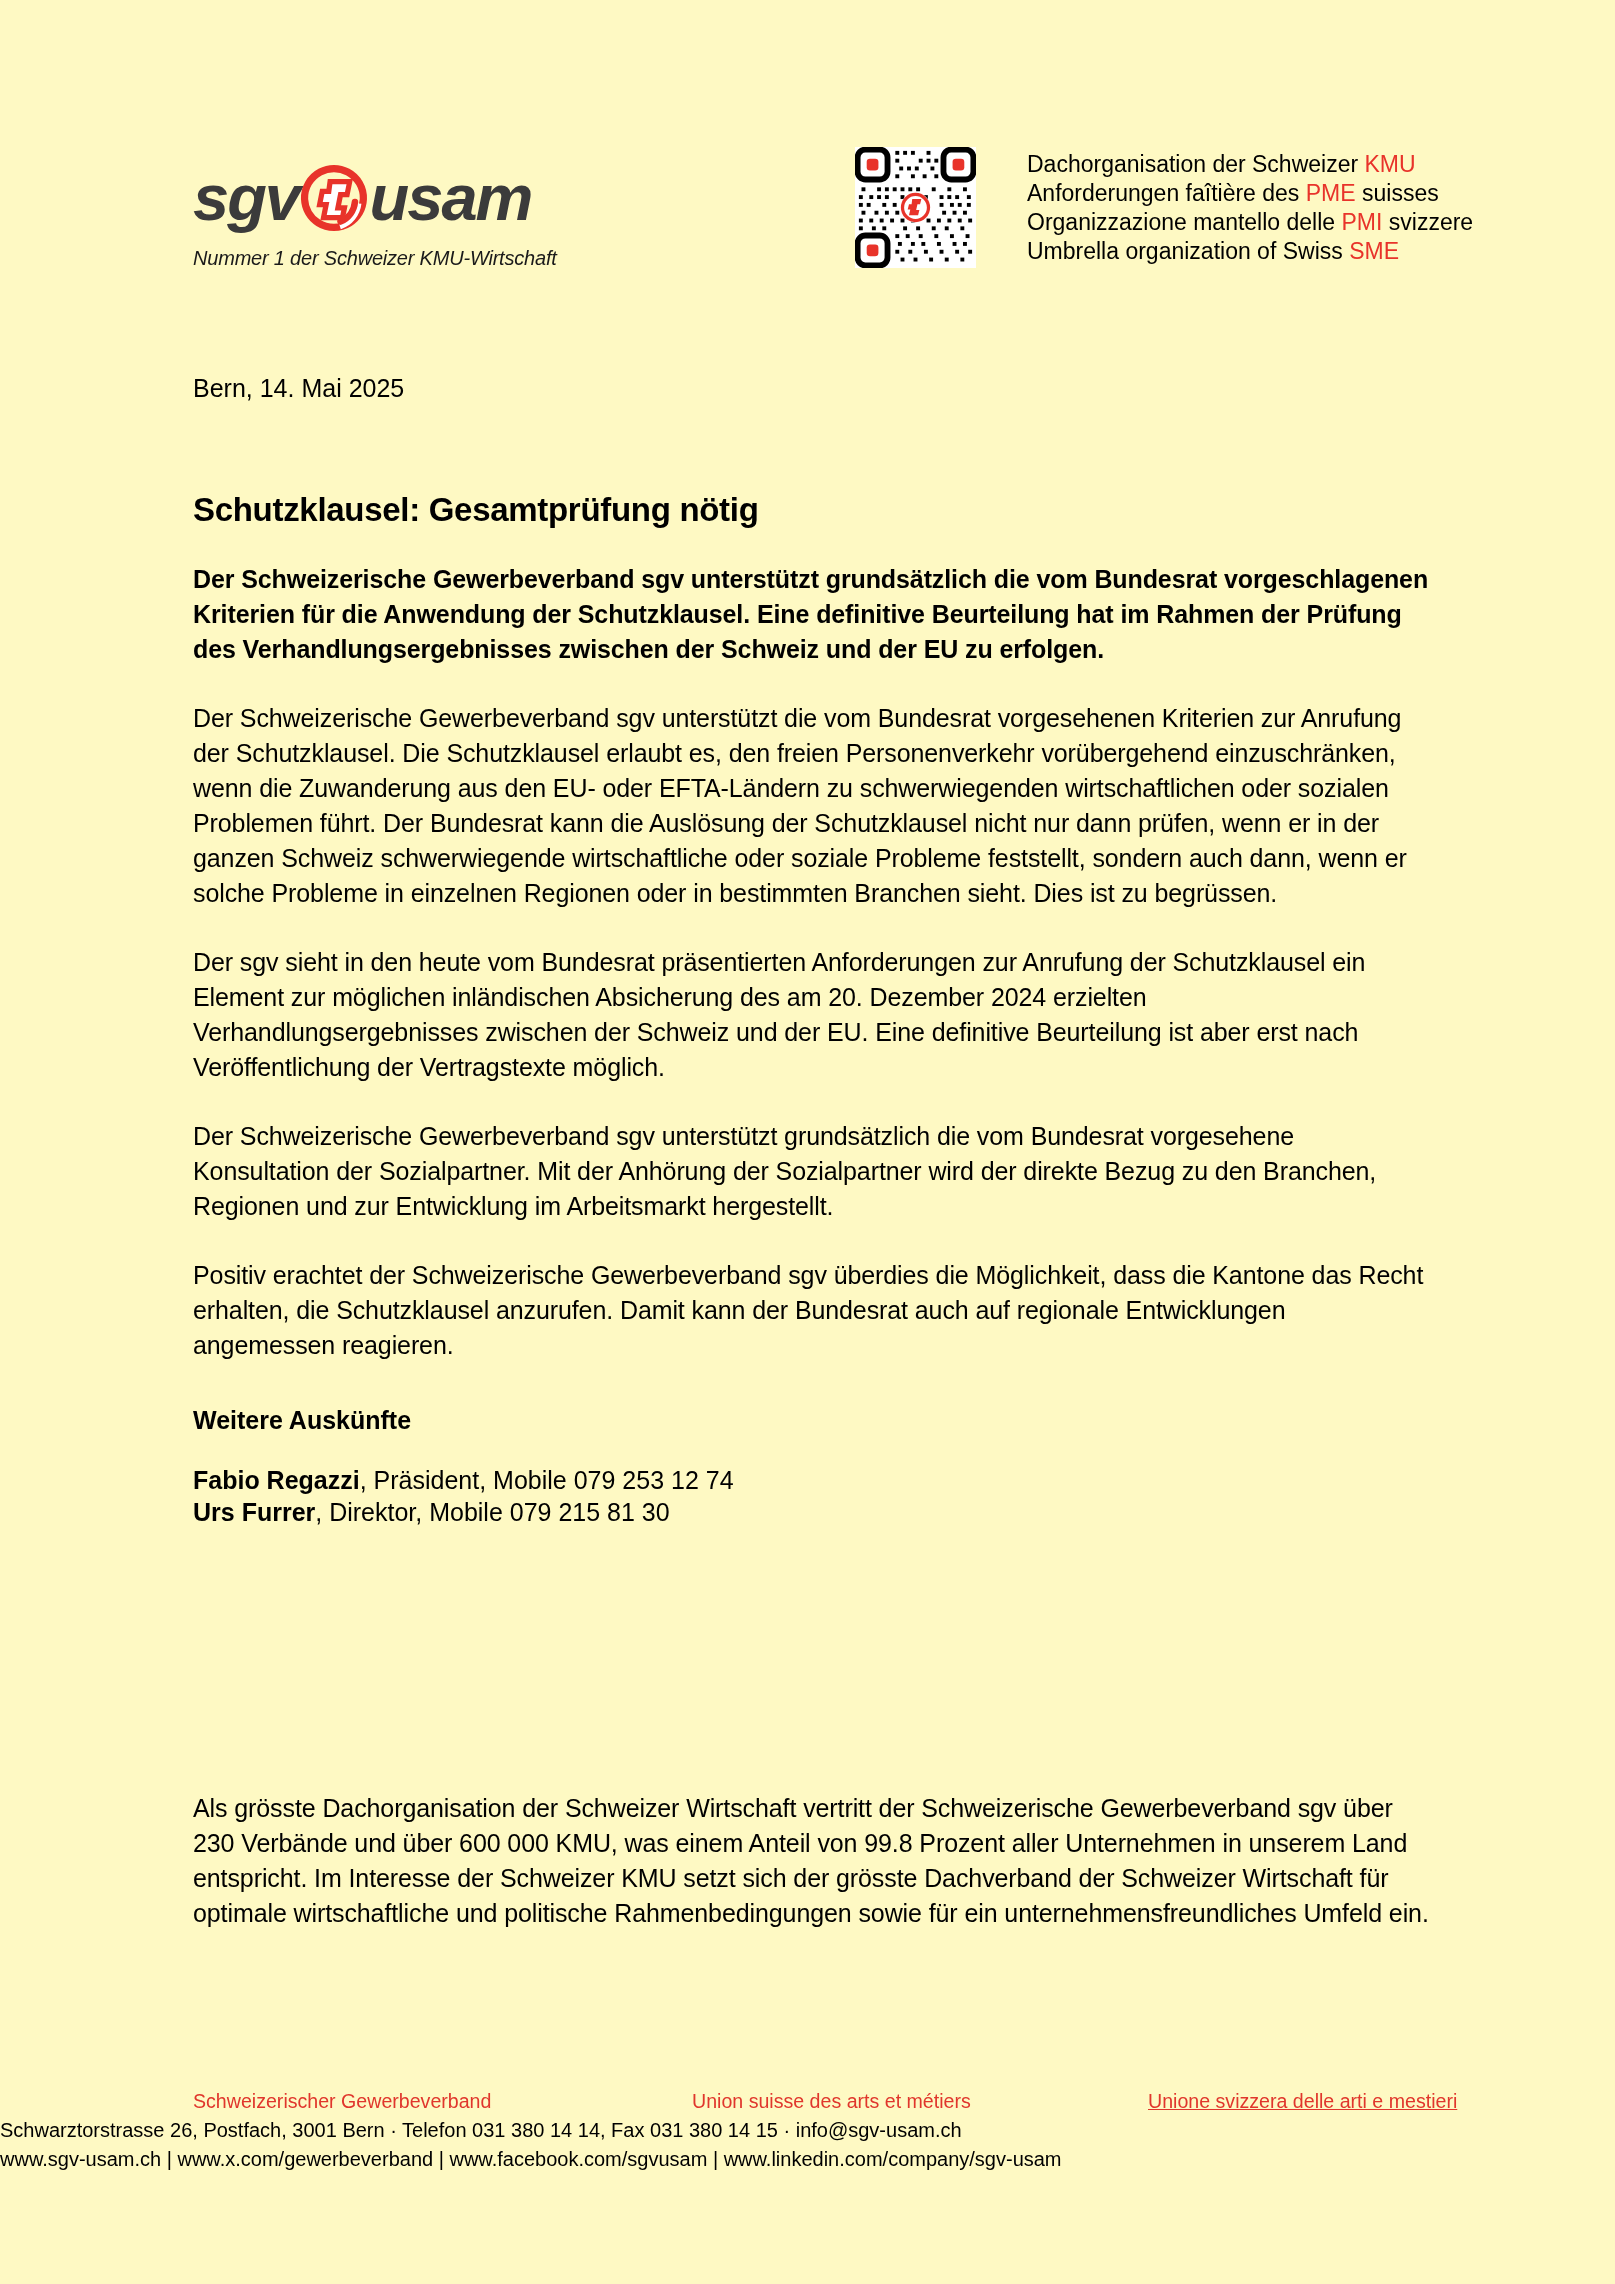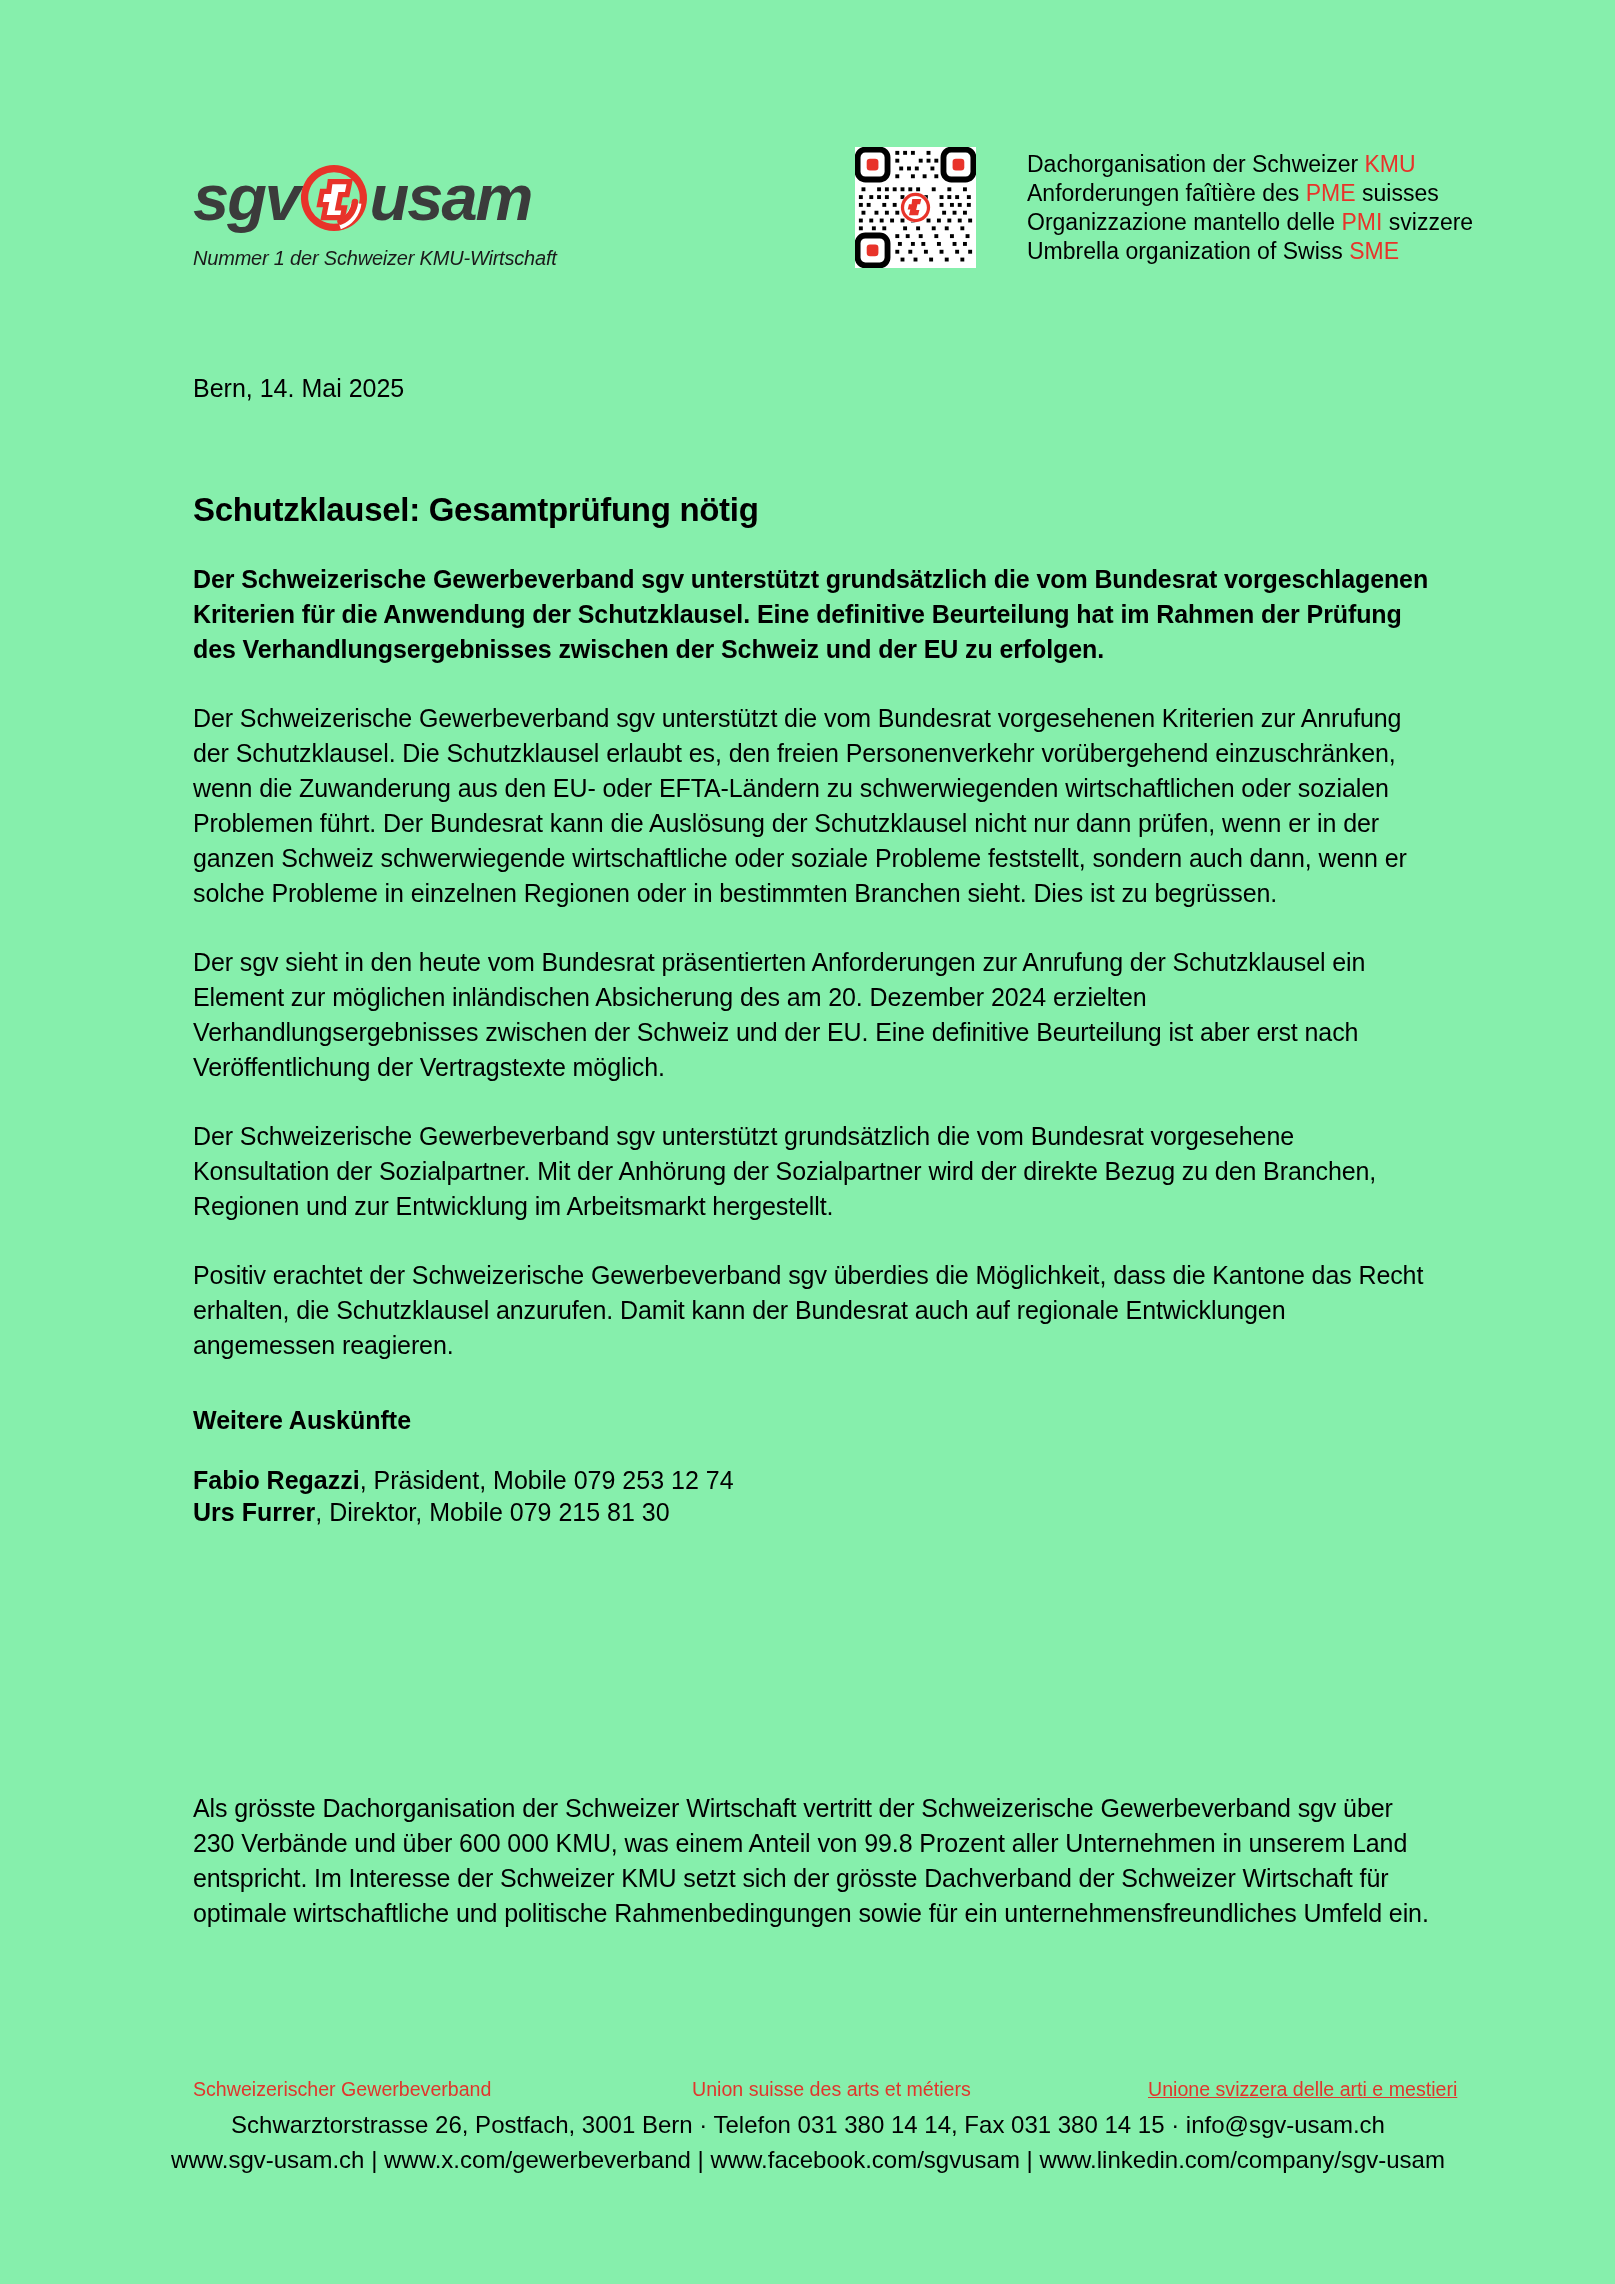--- a/index.html
+++ b/index.html
@@ -9,21 +9,21 @@
     background: #ffffff;
   }
   body {
     font-family: "Liberation Sans", sans-serif;
     color: #000000;
   }
   .page {
     position: relative;
     width: 1616px;
     height: 2284px;
-    background: #86efac;
+    background: #fef9c3;
     overflow: hidden;
   }
 
   
   .header {
     position: absolute;
     top: 138px;
     left: 0;
     width: 100%;
     height: 150px;
@@ -173,25 +173,24 @@
     position: absolute;
     color: #e0362c;
     font-size: 19.6px;
     line-height: 25px;
     white-space: nowrap;
   }
   .fn-1 { left: 0; }
   .fn-2 { left: 499px; }
   .fn-3 { left: 955px; text-decoration: underline; }
   .footer-sub {
-    text-align: center;
-    font-size: 24px;
+    font-size: 20px;
     line-height: 27px;
     color: #000000;
-    margin-top: 8px;
+    margin-top: 2px;
   }
 </style>
 </head>
 <body>
 
 <div class="page">
 
   <div class="header">
 
     <div class="logo-block">

